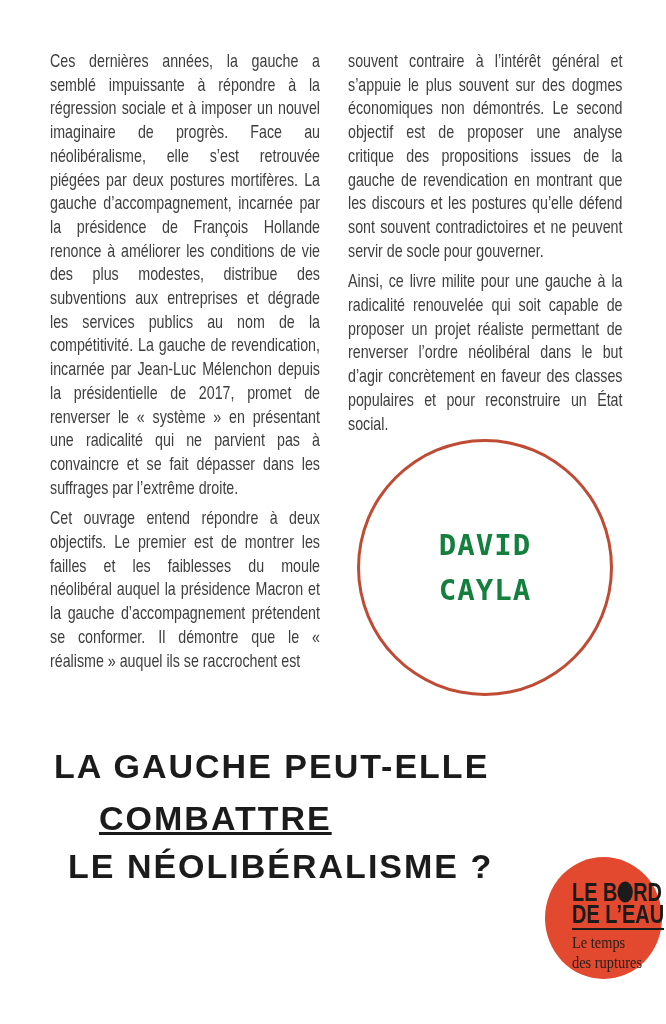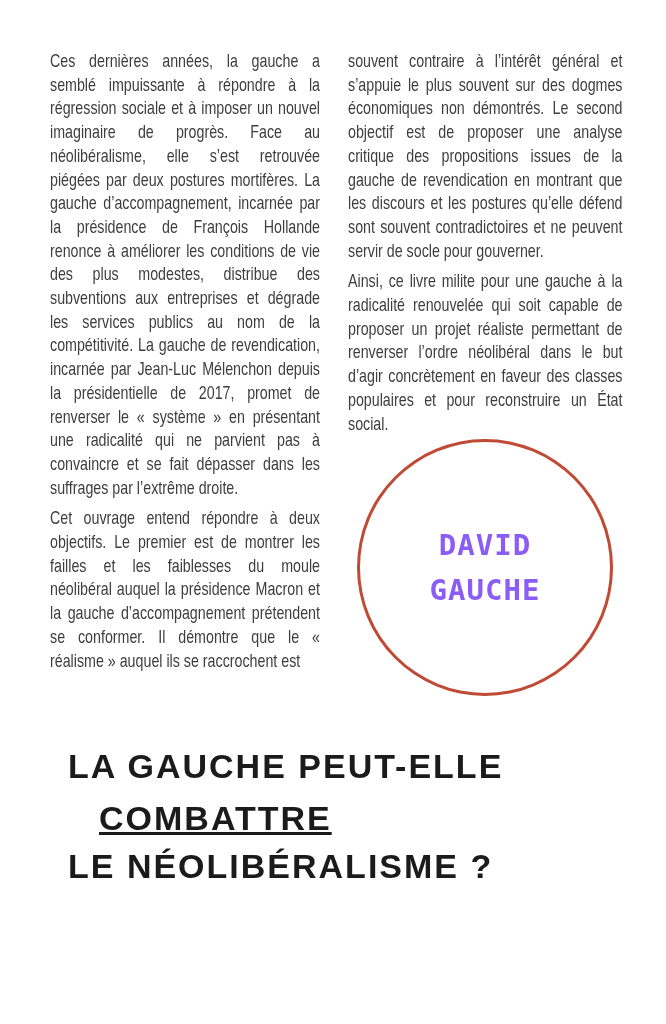--- a/index.html
+++ b/index.html
@@ -15,27 +15,27 @@
   .col p{margin:0 0 7px 0;}
   .col-left{left:50px;width:360px;}
   .col-right{left:348px;width:366px;}
 
   
   .author-circle{position:absolute;left:357px;top:439px;width:250px;height:251px;
        border:3px solid var(--author-circle-stroke,#c04b35);border-radius:50%;
        display:flex;flex-direction:column;align-items:center;justify-content:center;
        background:#ffffff;}
   .author-circle .name-line{font-family:"DejaVu Sans Mono",monospace;font-weight:700;
-       font-size:29px;line-height:45px;letter-spacing:1px;color:#8b5cf6;text-align:center;}
+       font-size:29px;line-height:45px;letter-spacing:1px;color:#15803d;text-align:center;}
 
   
   .title-line{position:absolute;font-weight:700;font-size:34px;line-height:1.18;
        letter-spacing:2px;color:var(--title-text,#1b1b1b);white-space:nowrap;
        font-family:"Liberation Sans",sans-serif;}
-  .t1{left:68px;top:746px;}
+  .t1{left:54px;top:746px;}
   .t2{left:99px;top:798px;text-decoration:underline;}
   .t3{left:68px;top:846px;}
 
   
   .logo{position:absolute;left:545px;top:857px;width:117px;height:122px;
        background:var(--publisher-red,#e2492e);border-radius:50%;}
   .logo-name{position:absolute;left:27px;top:24px;font-weight:700;font-size:25px;
        line-height:22px;letter-spacing:0;color:#1b1b1b;white-space:nowrap;
        transform:scaleX(0.8);transform-origin:0 0;}
   .o-filled{display:inline-block;background:#1b1b1b;color:transparent;
@@ -55,21 +55,31 @@
     <p>Cet ouvrage entend répondre à deux objectifs. Le premier est de montrer les failles et les faiblesses du moule néolibéral auquel la présidence Macron et la gauche d’accompagnement prétendent se conformer. Il démontre que le « réalisme » auquel ils se raccrochent est</p>
   </div>
 
   <div class="col col-right">
     <p>souvent contraire à l’intérêt général et s’appuie le plus souvent sur des dogmes économiques non démontrés. Le second objectif est de proposer une analyse critique des propositions issues de la gauche de revendication en montrant que les discours et les postures qu’elle défend sont souvent contradictoires et ne peuvent servir de socle pour gouverner.</p>
     <p>Ainsi, ce livre milite pour une gauche à la radicalité renouvelée qui soit capable de proposer un projet réaliste permettant de renverser l’ordre néolibéral dans le but d’agir concrètement en faveur des classes populaires et pour reconstruire un État social.</p>
   </div>
 
   <div class="author-circle">
     <div class="name-line">DAVID</div>
-    <div class="name-line">GAUCHE</div>
+    <div class="name-line">CAYLA</div>
   </div>
 
   <div class="title-line t1">LA GAUCHE PEUT-ELLE</div>
   <div class="title-line t2">COMBATTRE</div>
   <div class="title-line t3">LE NÉOLIBÉRALISME ?</div>
 
+  <div class="logo">
+    <div class="logo-name"><span>LE B</span><span class="o-filled">O</span><span>RD</span><br>
+      <span>DE L’EAU</span>
+    </div>
+    <div class="logo-rule"></div>
+    <div class="logo-collection">
+      <div>Le temps</div>
+      <div>des ruptures</div>
+    </div>
+  </div>
 
 </div>
 
 </body></html>

